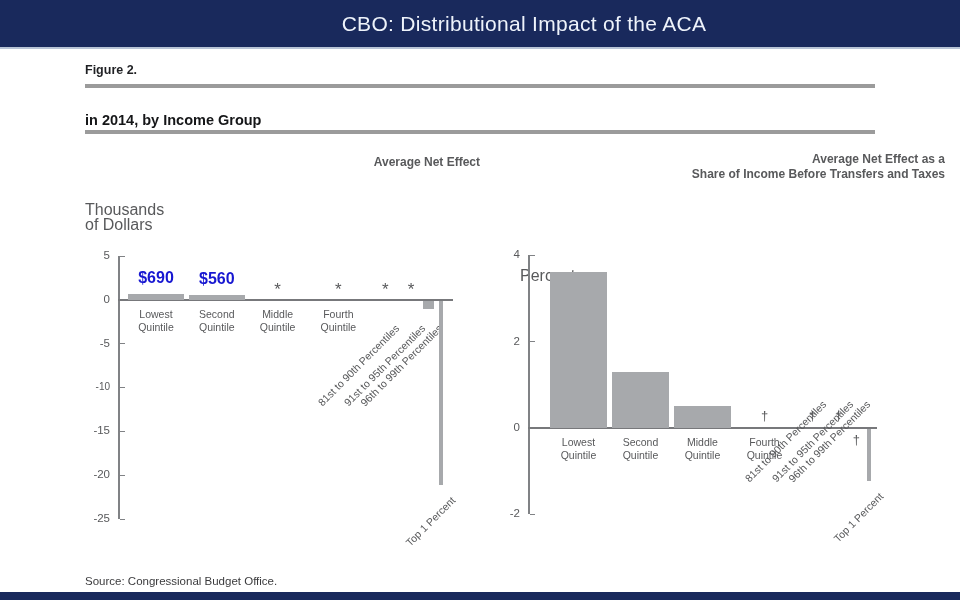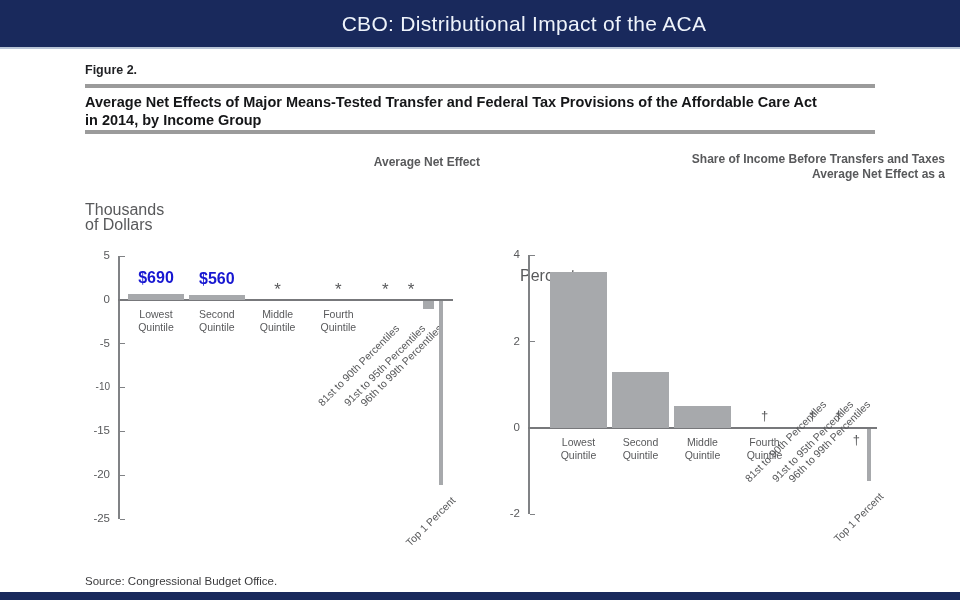--- a/index.html
+++ b/index.html
@@ -27,28 +27,27 @@
 <body>
 
 <div class="slide">
 
   <div class="abs hdr" style="background: rgb(25, 41, 92);"></div>
   <div class="abs hdr-title">CBO: Distributional Impact of the ACA</div>
   <div class="abs hdr-divider" style="background: rgb(184, 196, 214);"></div>
 
   <div class="abs fig-label">Figure 2.</div>
   <div class="abs rule rule-top"></div>
-  <div class="abs fig-title" style="top:93px;">Average Net Effects of Major Means-Tested Transfer and Federal Tax Provisions of the Affordable Care Act</div>
   <div class="abs fig-title" style="top:111px;">in 2014, by Income Group</div>
   <div class="abs rule rule-bottom"></div>
 
   <div class="abs ct" style="left:110px;top:155px;width:370px;">Average Net Effect</div>
   <div class="abs ct" style="left:545px;top:152px;width:400px;">
+    <div>Average Net Effect as a</div>
     <div>Share of Income Before Transfers and Taxes</div>
-    <div>Average Net Effect as a</div>
   </div>
 
   <div class="abs unit" style="left:85px;top:202px;width:72px;">Thousands of Dollars</div>
   <div class="abs unit" style="left:520px;top:220px;width:80px;margin-top:48px;">Percent</div>
 
   <div class="plot" style="left:85px;top:250px;width:380px;height:300px;">
       <div style="position: absolute; left: 33px; top: 6.2px; width: 1.5px; height: 262.8px; background: rgb(128, 130, 133);"></div>
       <div style="position: absolute; left: 34.5px; top: 5.7px; width: 5px; height: 1px; background: rgb(128, 130, 133);"></div>
       <div style="position: absolute; left: -9px; top: -0.8px; width: 34px; text-align: right; font-size: 11.5px; color: rgb(88, 89, 91);">5</div>
       <div style="position: absolute; left: 34.5px; top: 49.5px; width: 5px; height: 1px; background: rgb(128, 130, 133);"></div>

